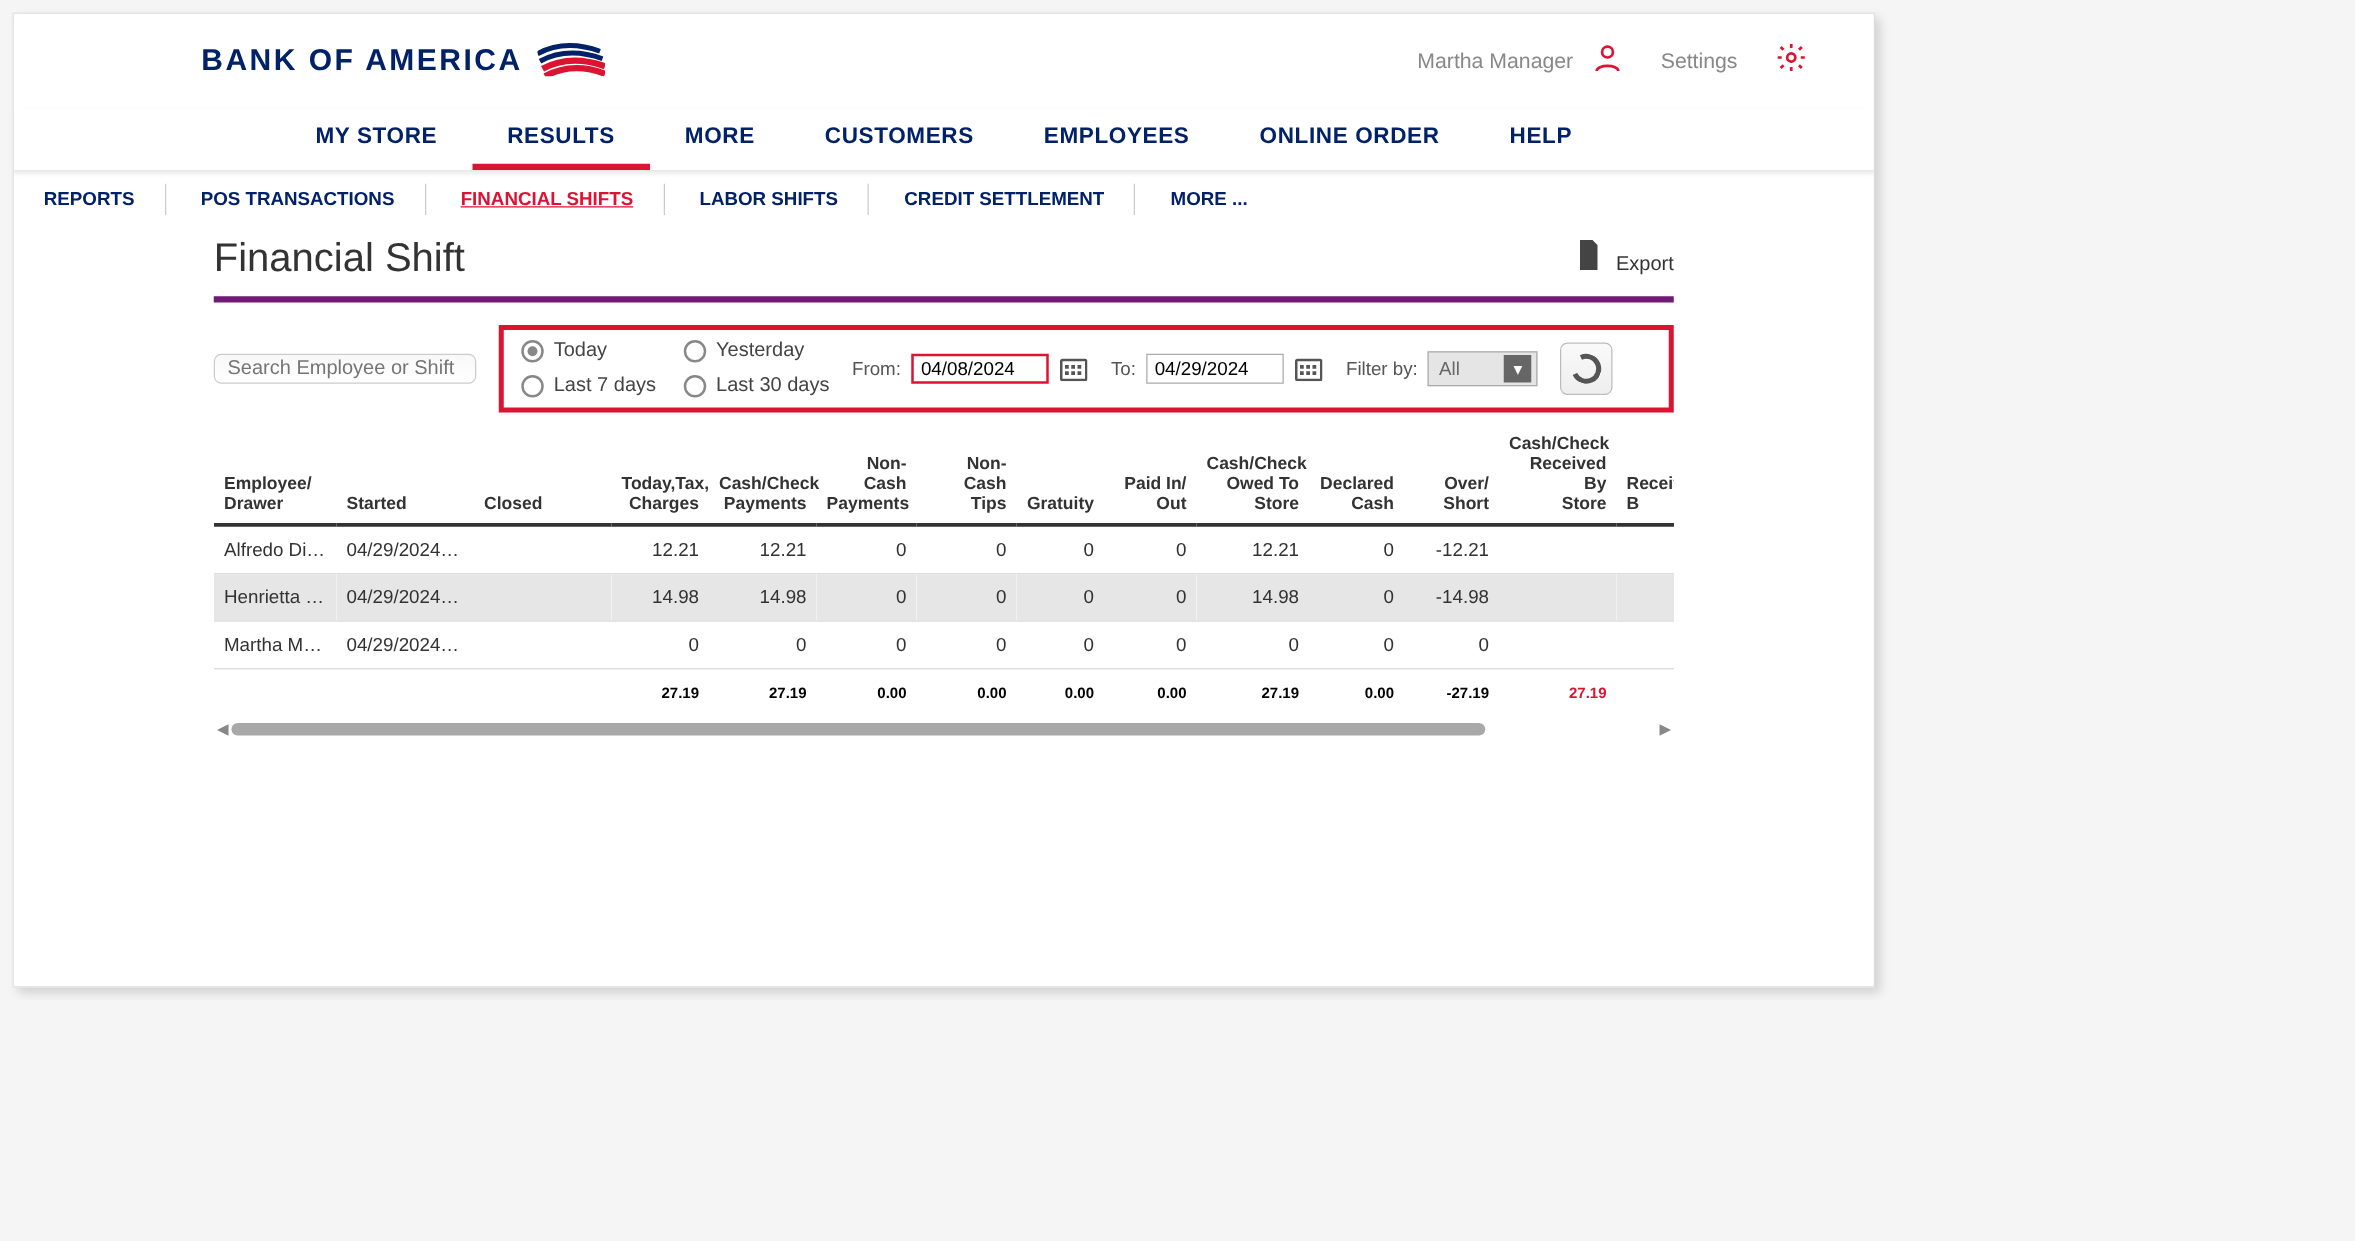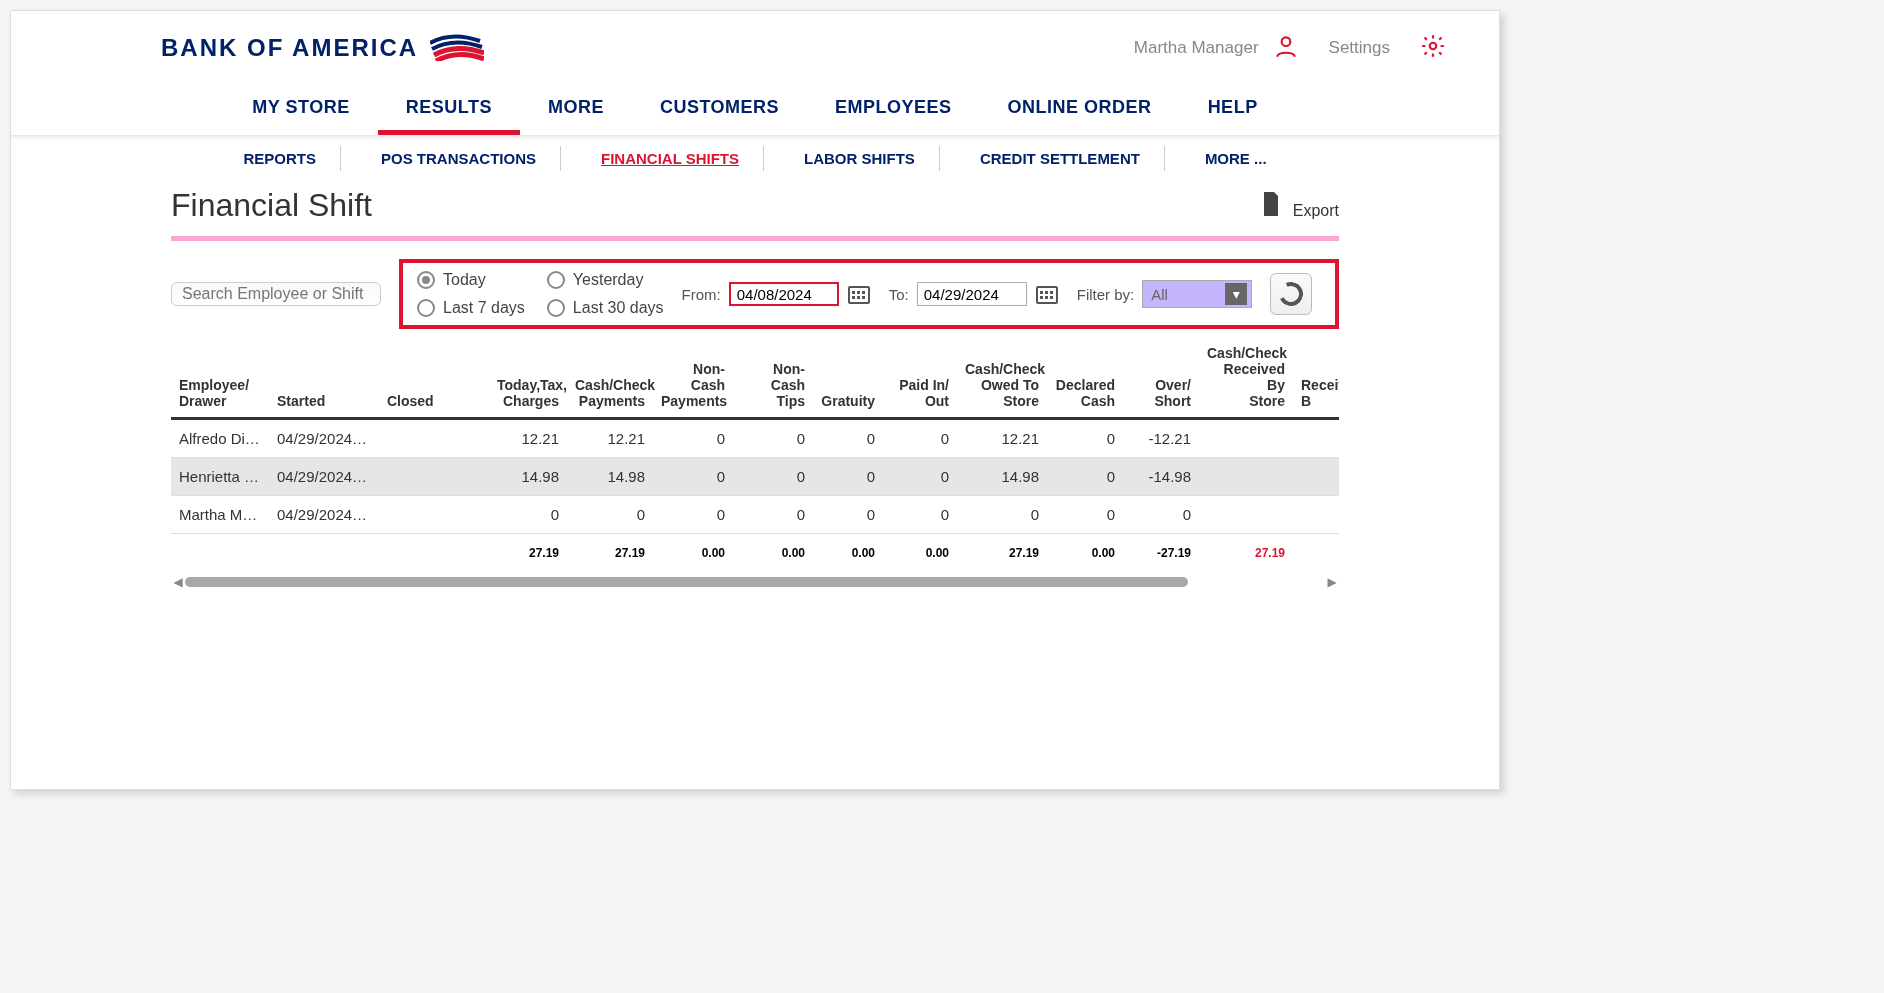--- a/index.html
+++ b/index.html
@@ -36,35 +36,35 @@
     padding: 12px 28px 12px 28px;
     color: #012169;
     font-weight: bold;
     font-size: 18px;
     cursor: pointer;
     letter-spacing: 0.5px;
     border-bottom: 4px solid transparent;
   }
   .main-nav-item.active { border-bottom: 5px solid #dc1431; }
   .sub-nav {
-    display: flex; gap: 16px; justify-content: center;
+    display: flex; gap: 4px; justify-content: flex-start;
     padding: 10px 0 8px 0;
   }
   .sub-nav-item {
     padding: 4px 24px;
     color: #012169;
     font-weight: bold;
     font-size: 15px;
     cursor: pointer;
     border-right: 1px solid #ccc;
   }
   .sub-nav-item:last-child { border-right: none; }
   .sub-nav-item.active { color: #dc1431; text-decoration: underline; }
   .content { padding: 0 160px 0 160px; }
-  .title-row { display: flex; justify-content: space-between; align-items: center; border-bottom: 5px solid #f9a8d4; padding: 8px 0 12px 0; }
+  .title-row { display: flex; justify-content: space-between; align-items: center; border-bottom: 5px solid #701a75; padding: 8px 0 12px 0; }
   .page-title { font-size: 32px; color: #333; font-weight: normal; }
   .export { display: flex; align-items: flex-end; gap: 12px; font-size: 16px; color: #333; cursor: pointer; }
   .filter-row {
     display: flex; align-items: center; gap: 10px;
     padding: 18px 0 10px 0;
   }
   .search-box {
     width: 210px; height: 24px;
     border: 1px solid #ccc; border-radius: 6px;
     padding: 0 10px; font-size: 16px; color: #888;
@@ -88,21 +88,21 @@
   .radio-dot.selected .inner { display:block; }
   .date-group { display: flex; align-items: center; gap: 8px; }
   .date-label { color: #555; font-size: 15px; }
   .date-input {
     width: 110px; height: 24px; border: 1px solid #aaa; padding: 0 6px; font-size: 15px;
   }
   .date-input.from { border: 2px solid #dc1431; }
   .cal-icon { width: 24px; height: 22px; display:inline-flex; align-items:center; justify-content:center; color:#555; }
   .filter-by { display:flex; align-items:center; gap:8px; }
   .filter-select {
-    width: 110px; height: 28px; border:1px solid #aaa; background:#c4b5fd; display:flex; align-items:center; justify-content:space-between; padding: 0 4px 0 8px; font-size:15px; color:#666;
+    width: 88px; height: 28px; border:1px solid #aaa; background:#e5e5e5; display:flex; align-items:center; justify-content:space-between; padding: 0 4px 0 8px; font-size:15px; color:#666;
   }
   .filter-select .chev { width:22px; height:22px; background:#666; color:#fff; display:flex; align-items:center; justify-content:center; font-size:14px; }
   .refresh-btn {
     width: 42px; height: 42px; border: 1px solid #bbb; border-radius: 6px;
     background: linear-gradient(#fafafa,#eee);
     display:flex; align-items:center; justify-content:center; cursor:pointer;
   }
   .refresh-btn .ring {
     width:24px; height:24px; border:4px solid #555; border-radius:50%;
     border-left-color: transparent; transform: rotate(20deg);

